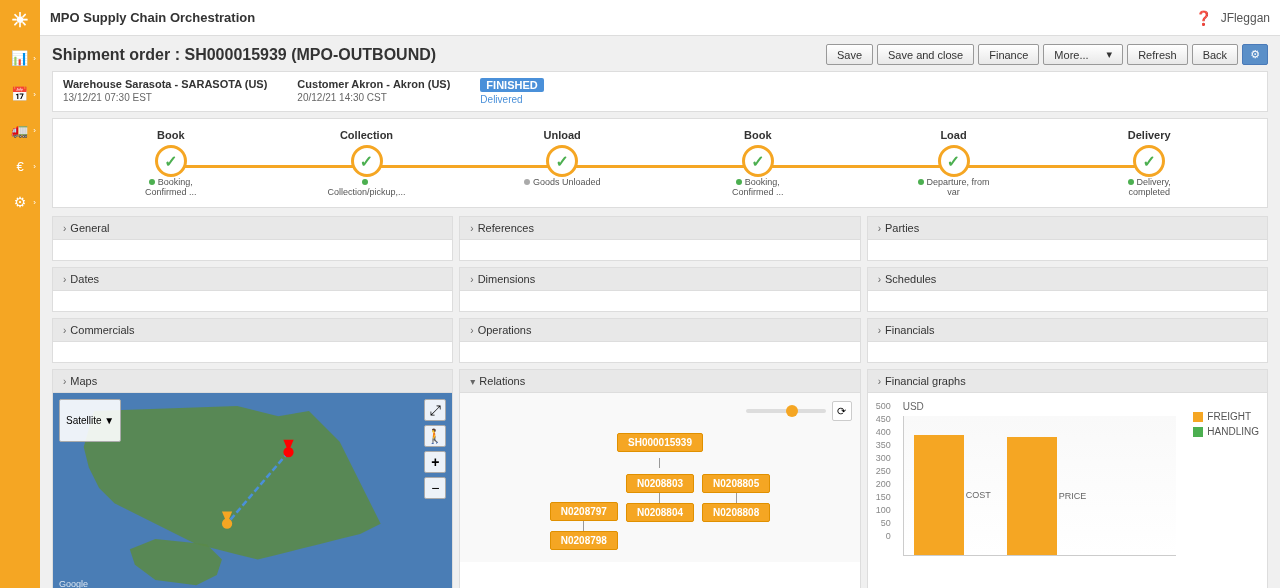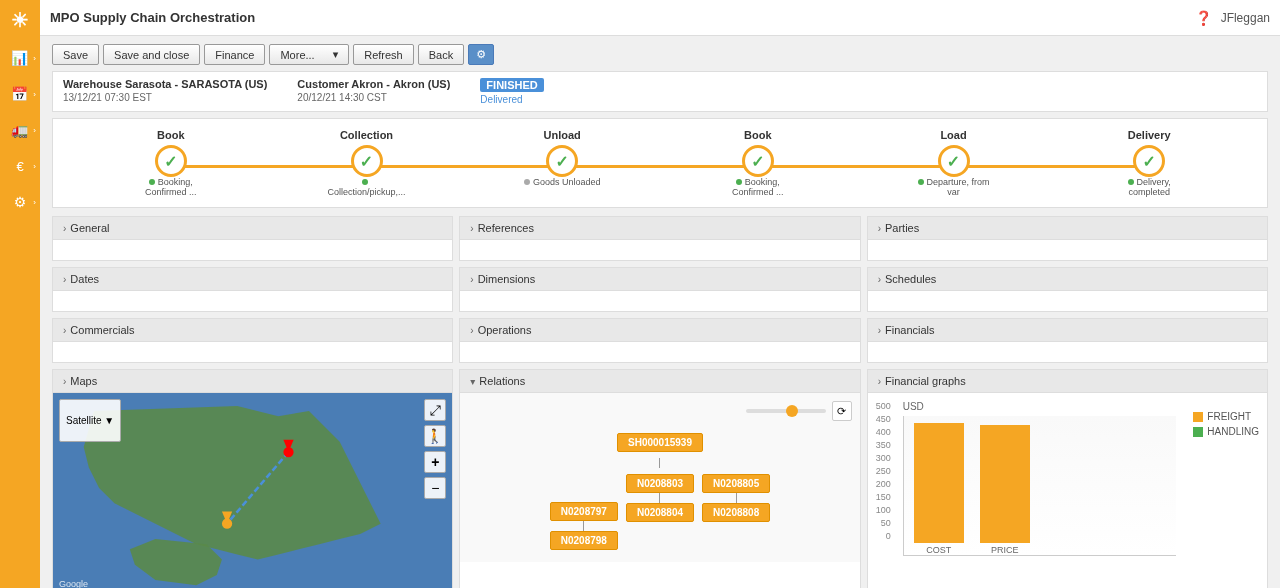--- a/index.html
+++ b/index.html
@@ -380,21 +380,21 @@
       height: 140px;
       padding-right: 4px;
     }
     .y-label {
       font-size: 9px;
       color: #888;
       text-align: right;
     }
     .bar-group {
       display: flex;
-      flex-direction: column;
+      flex-direction: row;
       align-items: center;
       gap: 2px;
     }
     .bar {
       width: 50px;
       background: #f5a623;
     }
     .bar-label {
       font-size: 9px;
       color: #666;
@@ -457,20 +457,21 @@
     <span class="top-bar-title">MPO Supply Chain Orchestration</span>
     <div class="top-bar-right">
       <span class="icon-btn">❓</span>
       <span style="cursor:pointer">JFleggan</span>
     </div>
   </div>
 
   <div class="page-content">
 
     <div class="page-header">
+      <span class="page-title">Shipment order : SH000015939 (MPO-OUTBOUND)</span>
       <div class="header-buttons">
         <button class="btn">Save</button>
         <button class="btn">Save and close</button>
         <button class="btn">Finance</button>
         <button class="btn btn-more">
           <span>More...</span>
             <span>▾</span>
         </button>
         <button class="btn">Refresh</button>
         <button class="btn">Back</button>

